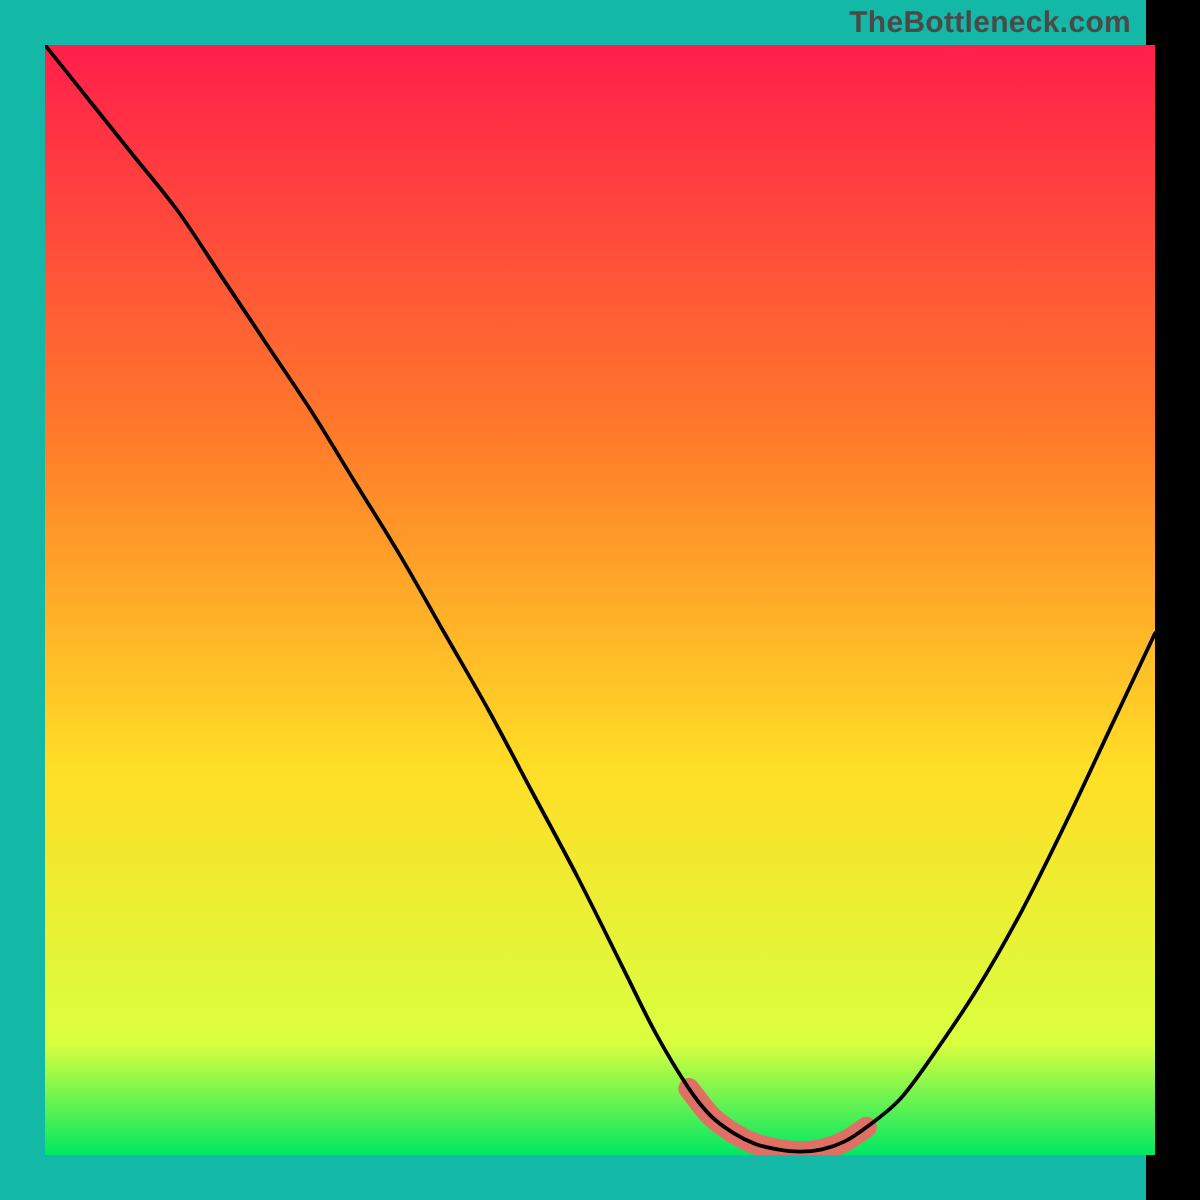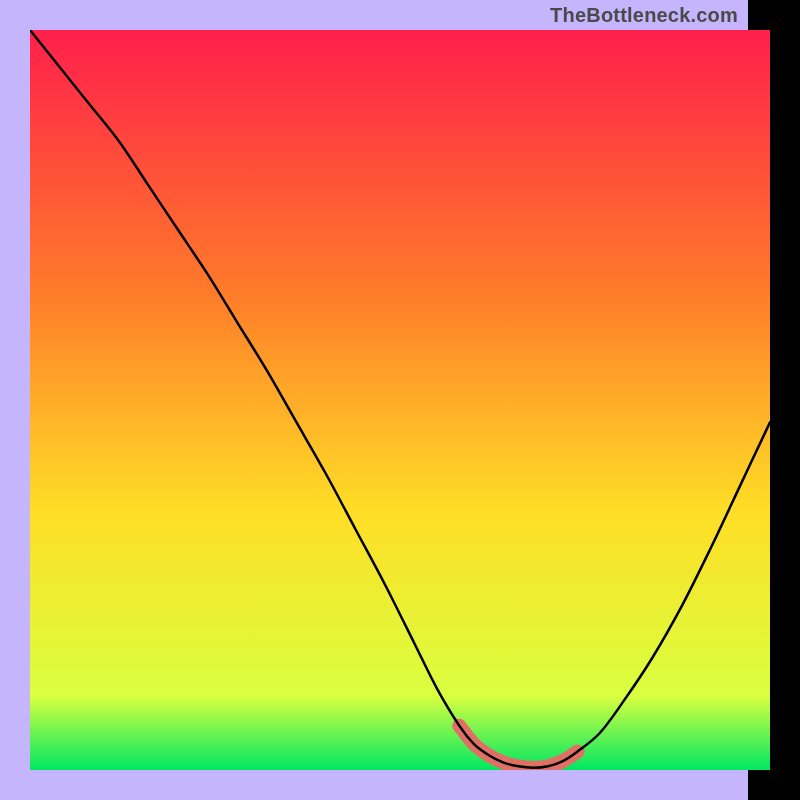--- a/index.html
+++ b/index.html
@@ -8,21 +8,22 @@
     width: 800px;
     height: 800px;
     background: #000000;
     overflow: hidden;
     font-family: Arial, Helvetica, sans-serif;
   }
   .outer {
     position: relative;
     width: 748px;
     height: 800px;
-    background: #c4b5fd;
+    background: #14b8a6;
+    padding-left: 16px;
   }
   .attribution {
     position: absolute;
     top: 4px;
     right: 10px;
     color: #4a4a4a;
     font-size: 20px;
     font-weight: 600;
     letter-spacing: 0.2px;
   }

